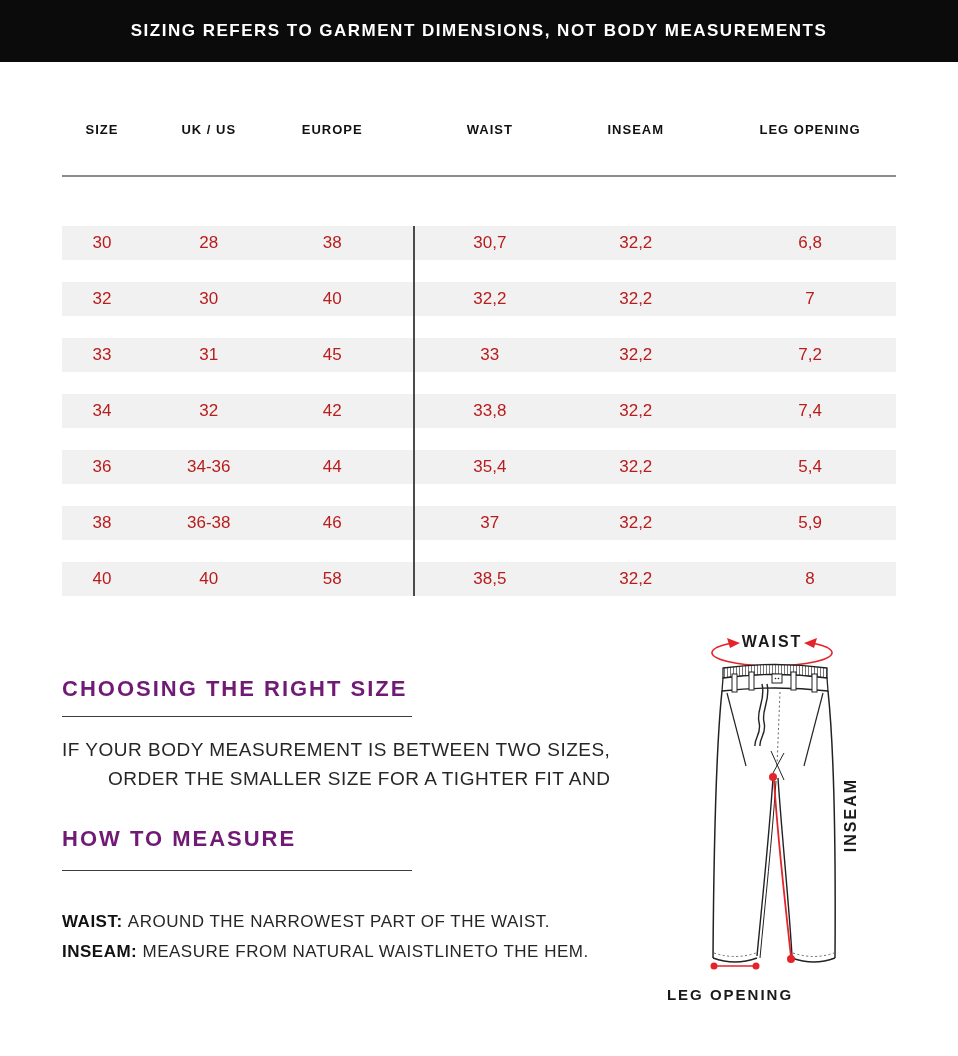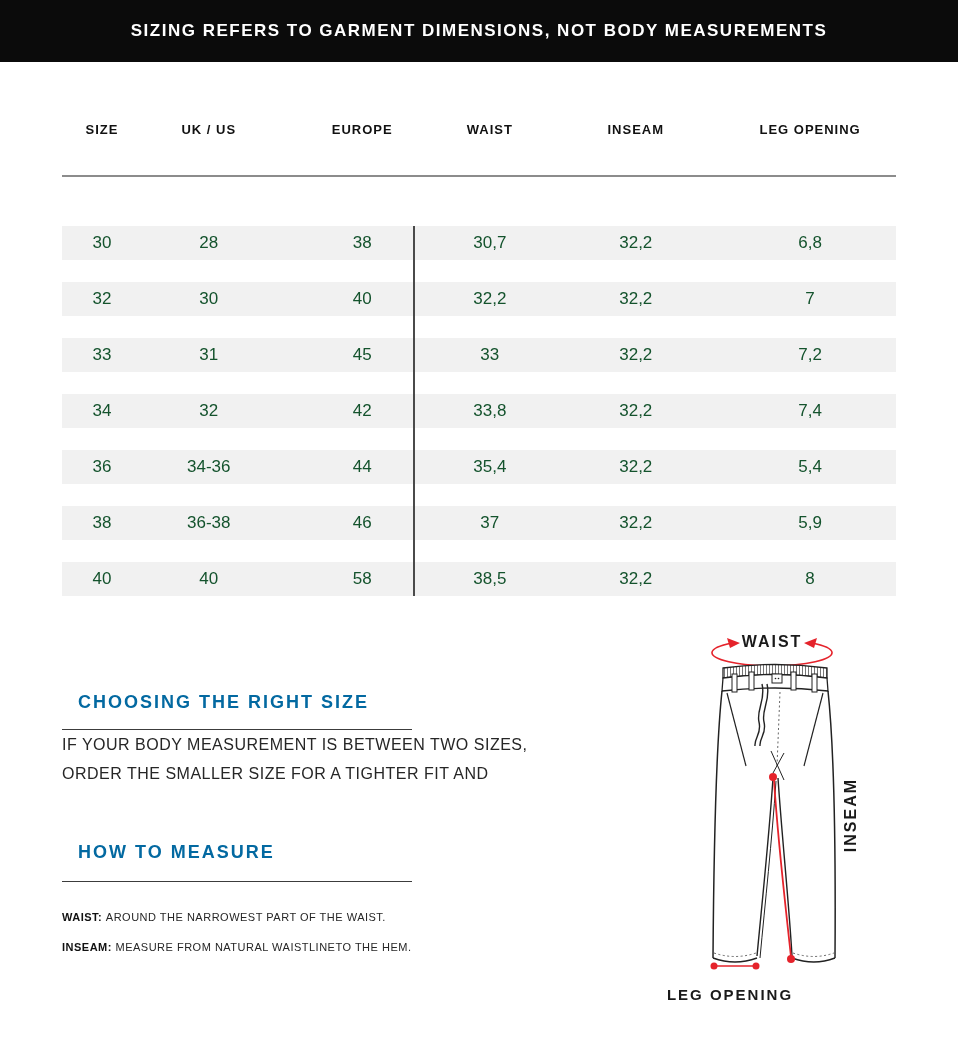--- a/index.html
+++ b/index.html
@@ -17,38 +17,38 @@
   }
   
   .size-table{position:absolute;left:62px;top:112px;width:834px;}
   .thead{position:relative;height:34px;}
   .head-rule{position:absolute;left:0;top:63px;width:834px;height:2px;background:#8c8c8c;}
   .tbody{position:absolute;left:0;top:114px;width:834px;}
   .srow{position:relative;height:34px;background:#f1f1f1;margin-bottom:22px;}
   .srow:last-child{margin-bottom:0;}
   .cell{
     position:absolute;top:50%;transform:translate(-50%,-50%);
-    font-size:17px;color:#14532d;white-space:nowrap;
+    font-size:17px;color:#b91c1c;white-space:nowrap;
   }
   .hcell{font-size:13px;font-weight:bold;letter-spacing:1px;color:#111;}
-  .c1{left:4.8%;} .c2{left:17.6%;} .c3{left:32.4%;margin-left:30px;} .c4{left:51.3%;} .c5{left:68.8%;} .c6{left:89.7%;}
+  .c1{left:4.8%;} .c2{left:17.6%;} .c3{left:32.4%;} .c4{left:51.3%;} .c5{left:68.8%;} .c6{left:89.7%;}
   .col-divider{
     position:absolute;left:42.1%;top:114px;width:1.5px;height:370px;background:#4a4a4a;
   }
   
   .section{position:absolute;left:62px;}
   .section h2{
-    margin:16px;font-size:18px;font-weight:bold;letter-spacing:2px;color:#0369a1;white-space:nowrap;
+    margin:0;font-size:22px;font-weight:bold;letter-spacing:2px;color:#701a75;white-space:nowrap;
   }
   .title-rule{border:none;border-top:1.5px solid #3c3c3c;width:350px;margin:14px 0 0 0;}
   .choosing{top:676px;}
-  .choosing .body{margin-top:0;font-size:16px;letter-spacing:0.5px;line-height:29px;color:#262626;}
+  .choosing .body{margin-top:18px;font-size:19px;letter-spacing:0.5px;line-height:29px;color:#262626;text-align:right;}
   .measure{top:826px;}
   .measure .title-rule{margin-top:18px;}
-  .measure .items{margin-top:20px;font-size:11px;letter-spacing:0.5px;line-height:30px;color:#262626;}
+  .measure .items{margin-top:36px;font-size:17px;letter-spacing:0.5px;line-height:30px;color:#262626;}
   .measure .items b{color:#111;}
   .mline{white-space:nowrap;}
   
   .pants-wrap{position:absolute;left:630px;top:618px;width:320px;height:400px;}
   .pants-wrap svg{display:block;}
   .diagram-label{font-weight:bold;fill:#1a1a1a;letter-spacing:2px;
     font-family:"Liberation Sans","DejaVu Sans",sans-serif;}
 </style>
 </head>
 <body>

